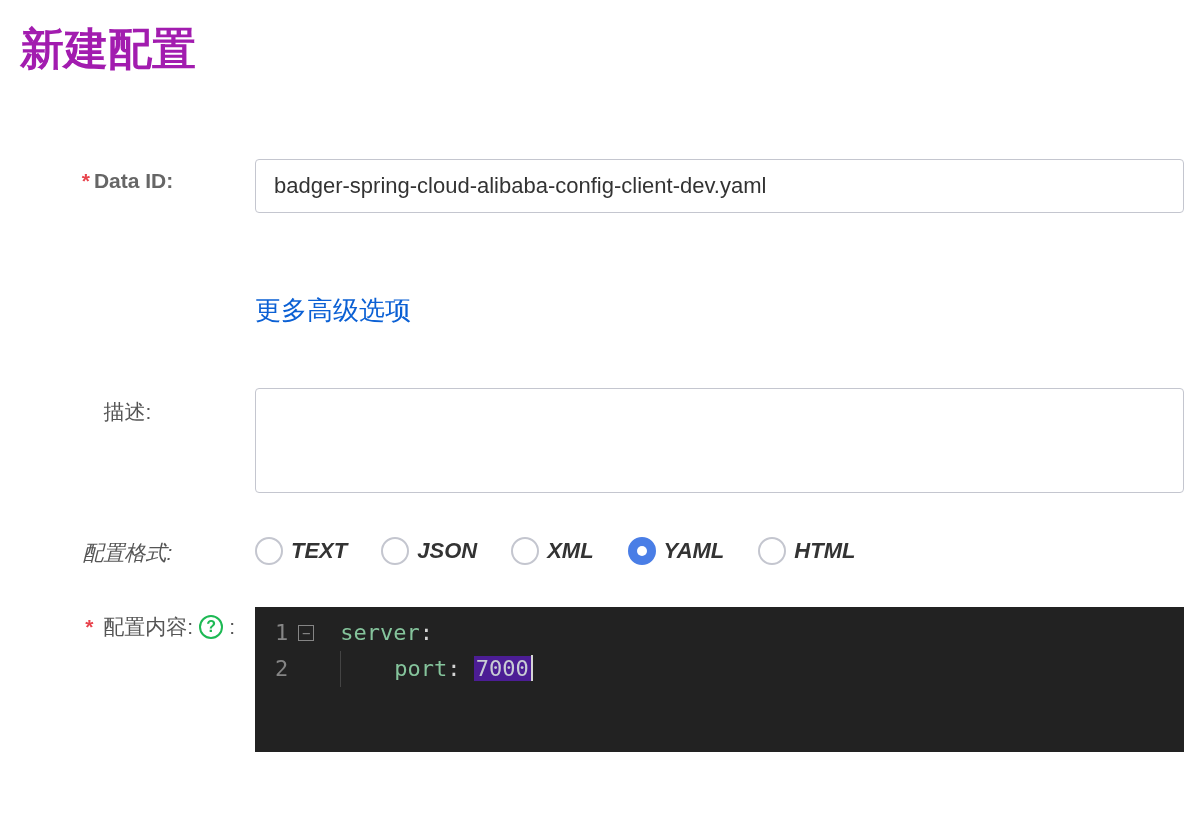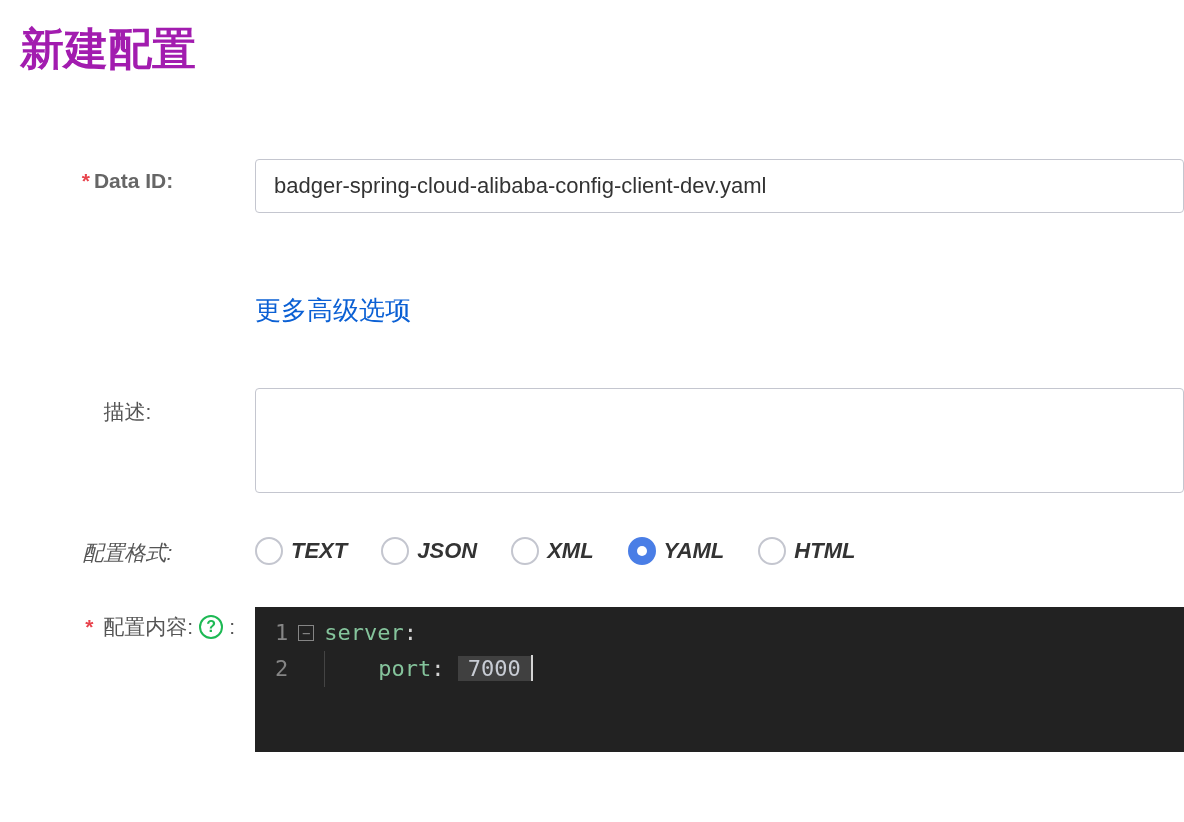--- a/index.html
+++ b/index.html
@@ -132,33 +132,34 @@
       width: 16px;
       height: 16px;
       border: 1px solid #858585;
       font-size: 14px;
       line-height: 1;
       color: #858585;
     }
     .code-content {
       padding: 8px 0;
       position: relative;
+      margin-left: 16px;
     }
     .code-line {
       line-height: 36px;
       white-space: pre;
     }
     .indent-guide {
       border-left: 1px solid #444;
       display: inline-block;
       height: 36px;
       vertical-align: top;
     }
     .tok-key { color: #85c49c; }
-    .tok-num { background: #404040; color: #c8ccd4; padding: 0 10px; }
+    .tok-num { background: #4c1d95; color: #c8ccd4; padding: 0 2px; }
     .cursor {
       display: inline-block;
       width: 2px;
       height: 26px;
       background: #d4d4d4;
       vertical-align: middle;
       margin-bottom: 4px;
     }
     .content-label-wrap {
       display: flex;

